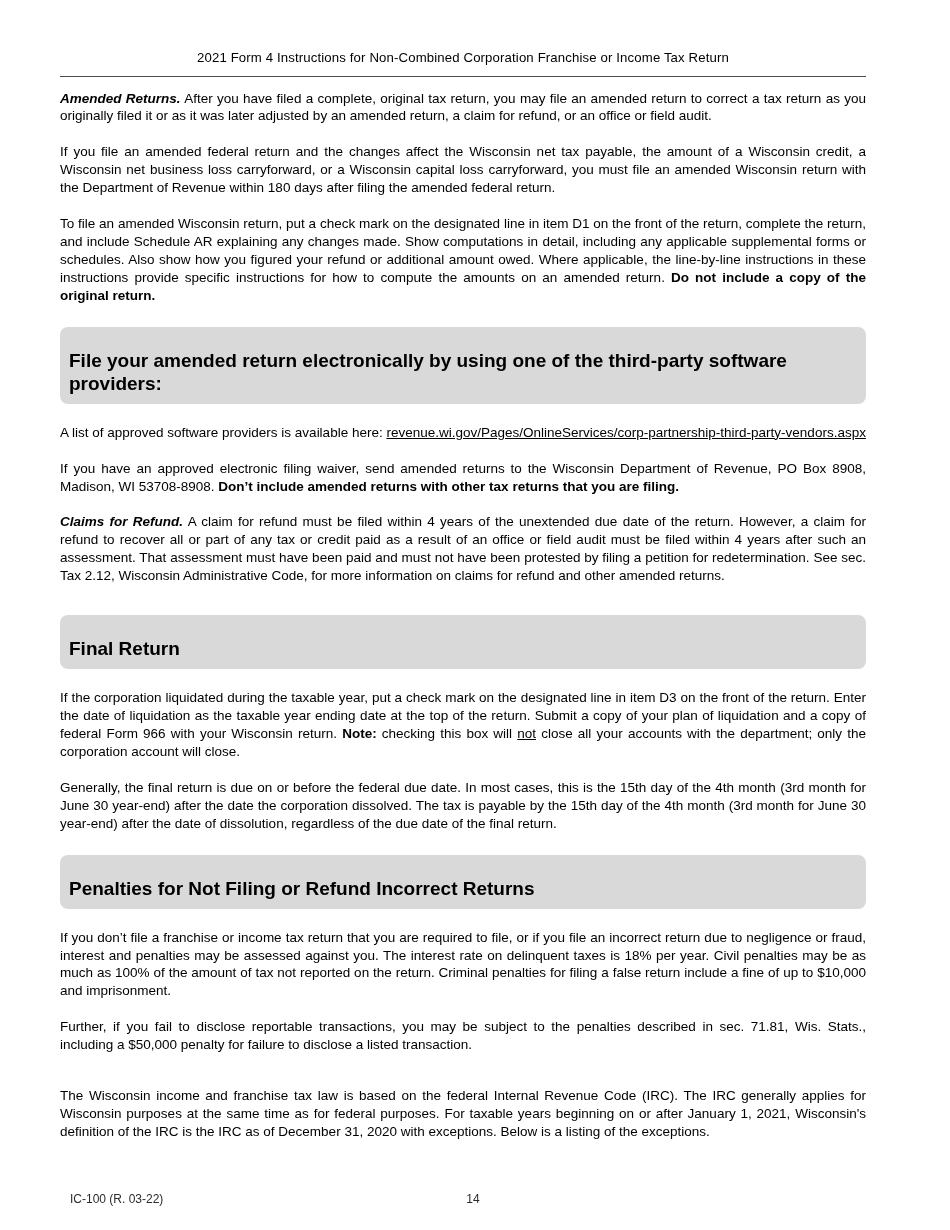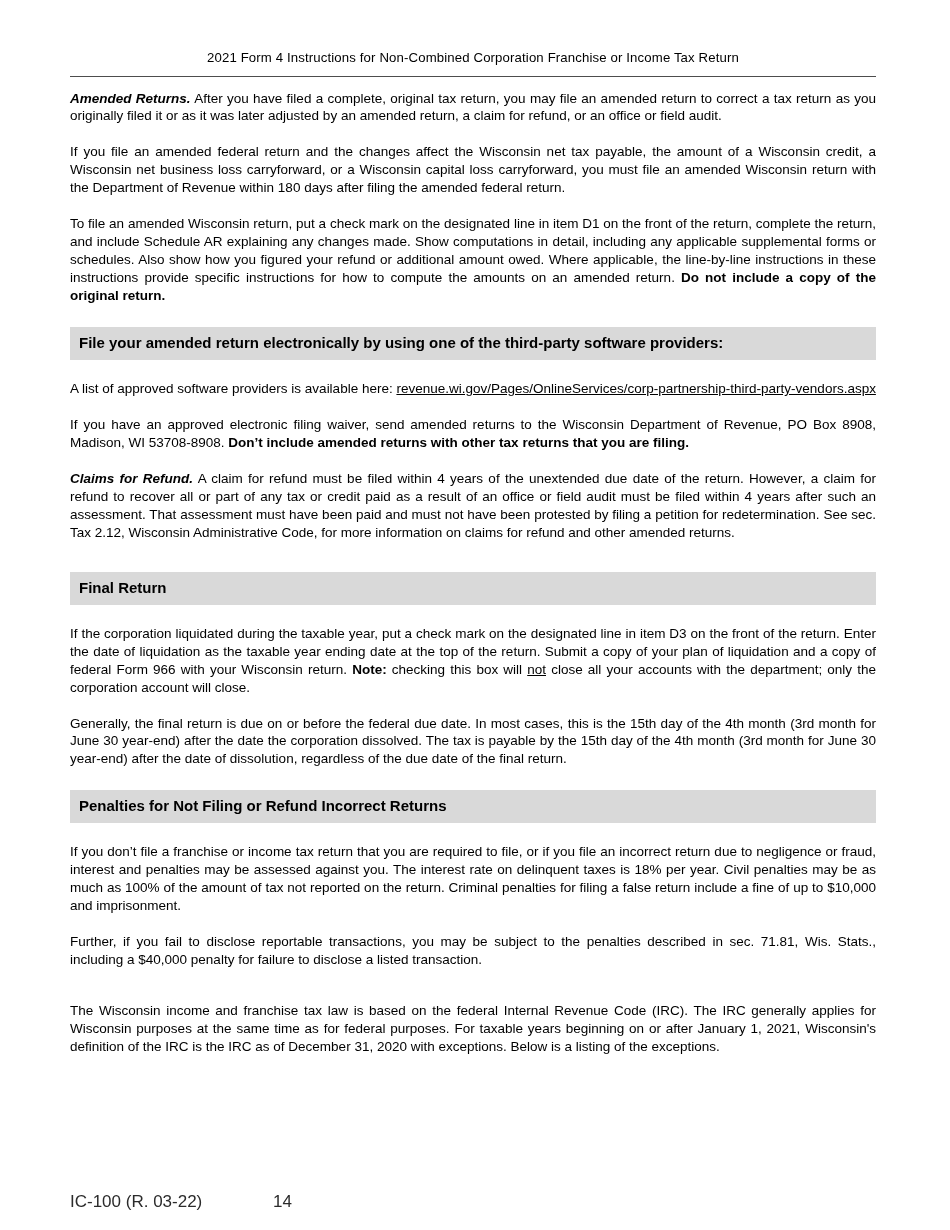--- a/index.html
+++ b/index.html
@@ -16,21 +16,21 @@
     position: relative;
     width: 950px;
     height: 1230px;
     margin: 0 auto;
     background: #ffffff;
     box-sizing: border-box;
     overflow: hidden;
   }
   .content {
     position: absolute;
-    left: 70px;
+    left: 60px;
     top: 0;
     width: 806px;
   }
 
   
   .page-header {
     padding-top: 50px;
     text-align: center;
   }
   .page-header .header-title {
@@ -69,55 +69,56 @@
   a.doc-link, .doc-link {
     color: #000000;
     text-decoration: underline;
     word-break: break-all;
   }
 
   
   .section-bar {
     background: #d9d9d9;
     font-weight: bold;
-    font-size: 15px;
+    font-size: 19px;
     line-height: 1.2;
-    padding: 7px 9px 8px 9px;
+    padding: 23px 9px 8px 9px;
     box-sizing: border-box;
     width: 100%;
+    border-radius: 8px;
   }
   .gap-before-bar { margin-top: 22px; }
   .gap-large-before-bar { margin-top: 30px; }
   .gap-after-bar { margin-top: 20px; }
   .gap-after-bar-lg { margin-top: 33px; }
 
   
   .page-footer {
     position: absolute;
     left: 70px;
     width: 806px;
     bottom: 22px;
-    font-size: 17px;
+    font-size: 12px;
     color: #2b2b2b;
   }
   .footer-row {
     position: relative;
     height: 16px;
   }
   .footer-left {
     position: absolute;
     left: 0;
     top: 0;
   }
   .footer-center {
     position: absolute;
     left: 0;
     right: 0;
     top: 0;
-    text-align: left;
+    text-align: center;
     width: 400px;
     margin: 0 auto;
   }
 </style>
 </head>
 <body>
 
 <div class="page">
 
   <div class="content">
@@ -152,21 +153,21 @@
       <p class="para"><span>If the corporation liquidated during the taxable year, put a check mark on the designated line in item D3 on the front of the return. Enter the date of liquidation as the taxable year ending date at the top of the return. Submit a copy of your plan of liquidation and a copy of federal Form 966 with your Wisconsin return. </span><span class="b">Note:</span><span> checking this box will </span><span class="u">not</span><span> close all your accounts with the department; only the corporation account will close.</span></p>
 
       <p class="para">Generally, the final return is due on or before the federal due date. In most cases, this is the 15th day of the 4th month (3rd month for June 30 year-end) after the date the corporation dissolved. The tax is payable by the 15th day of the 4th month (3rd month for June 30 year-end) after the date of dissolution, regardless of the due date of the final return.</p>
     </div>
 
     <div class="section-bar gap-before-bar">Penalties for Not Filing or Refund Incorrect Returns</div>
 
     <div class="gap-after-bar">
       <p class="para">If you don’t file a franchise or income tax return that you are required to file, or if you file an incorrect return due to negligence or fraud, interest and penalties may be assessed against you. The interest rate on delinquent taxes is 18% per year. Civil penalties may be as much as 100% of the amount of tax not reported on the return. Criminal penalties for filing a false return include a fine of up to $10,000 and imprisonment.</p>
 
-      <p class="para">Further, if you fail to disclose reportable transactions, you may be subject to the penalties described in sec. 71.81, Wis. Stats., including a $40,000 penalty for failure to disclose a listed transaction.</p>
+      <p class="para">Further, if you fail to disclose reportable transactions, you may be subject to the penalties described in sec. 71.81, Wis. Stats., including a $50,000 penalty for failure to disclose a listed transaction.</p>
     </div>
 
 
     <div class="gap-after-bar-lg">
       <p class="para">The Wisconsin income and franchise tax law is based on the federal Internal Revenue Code (IRC). The IRC generally applies for Wisconsin purposes at the same time as for federal purposes.  For taxable years beginning on or after January 1, 2021, Wisconsin's definition of the IRC is the IRC as of December 31, 2020 with exceptions. Below is a listing of the exceptions.</p>
     </div>
 
   </div>
 
   <div class="page-footer">

